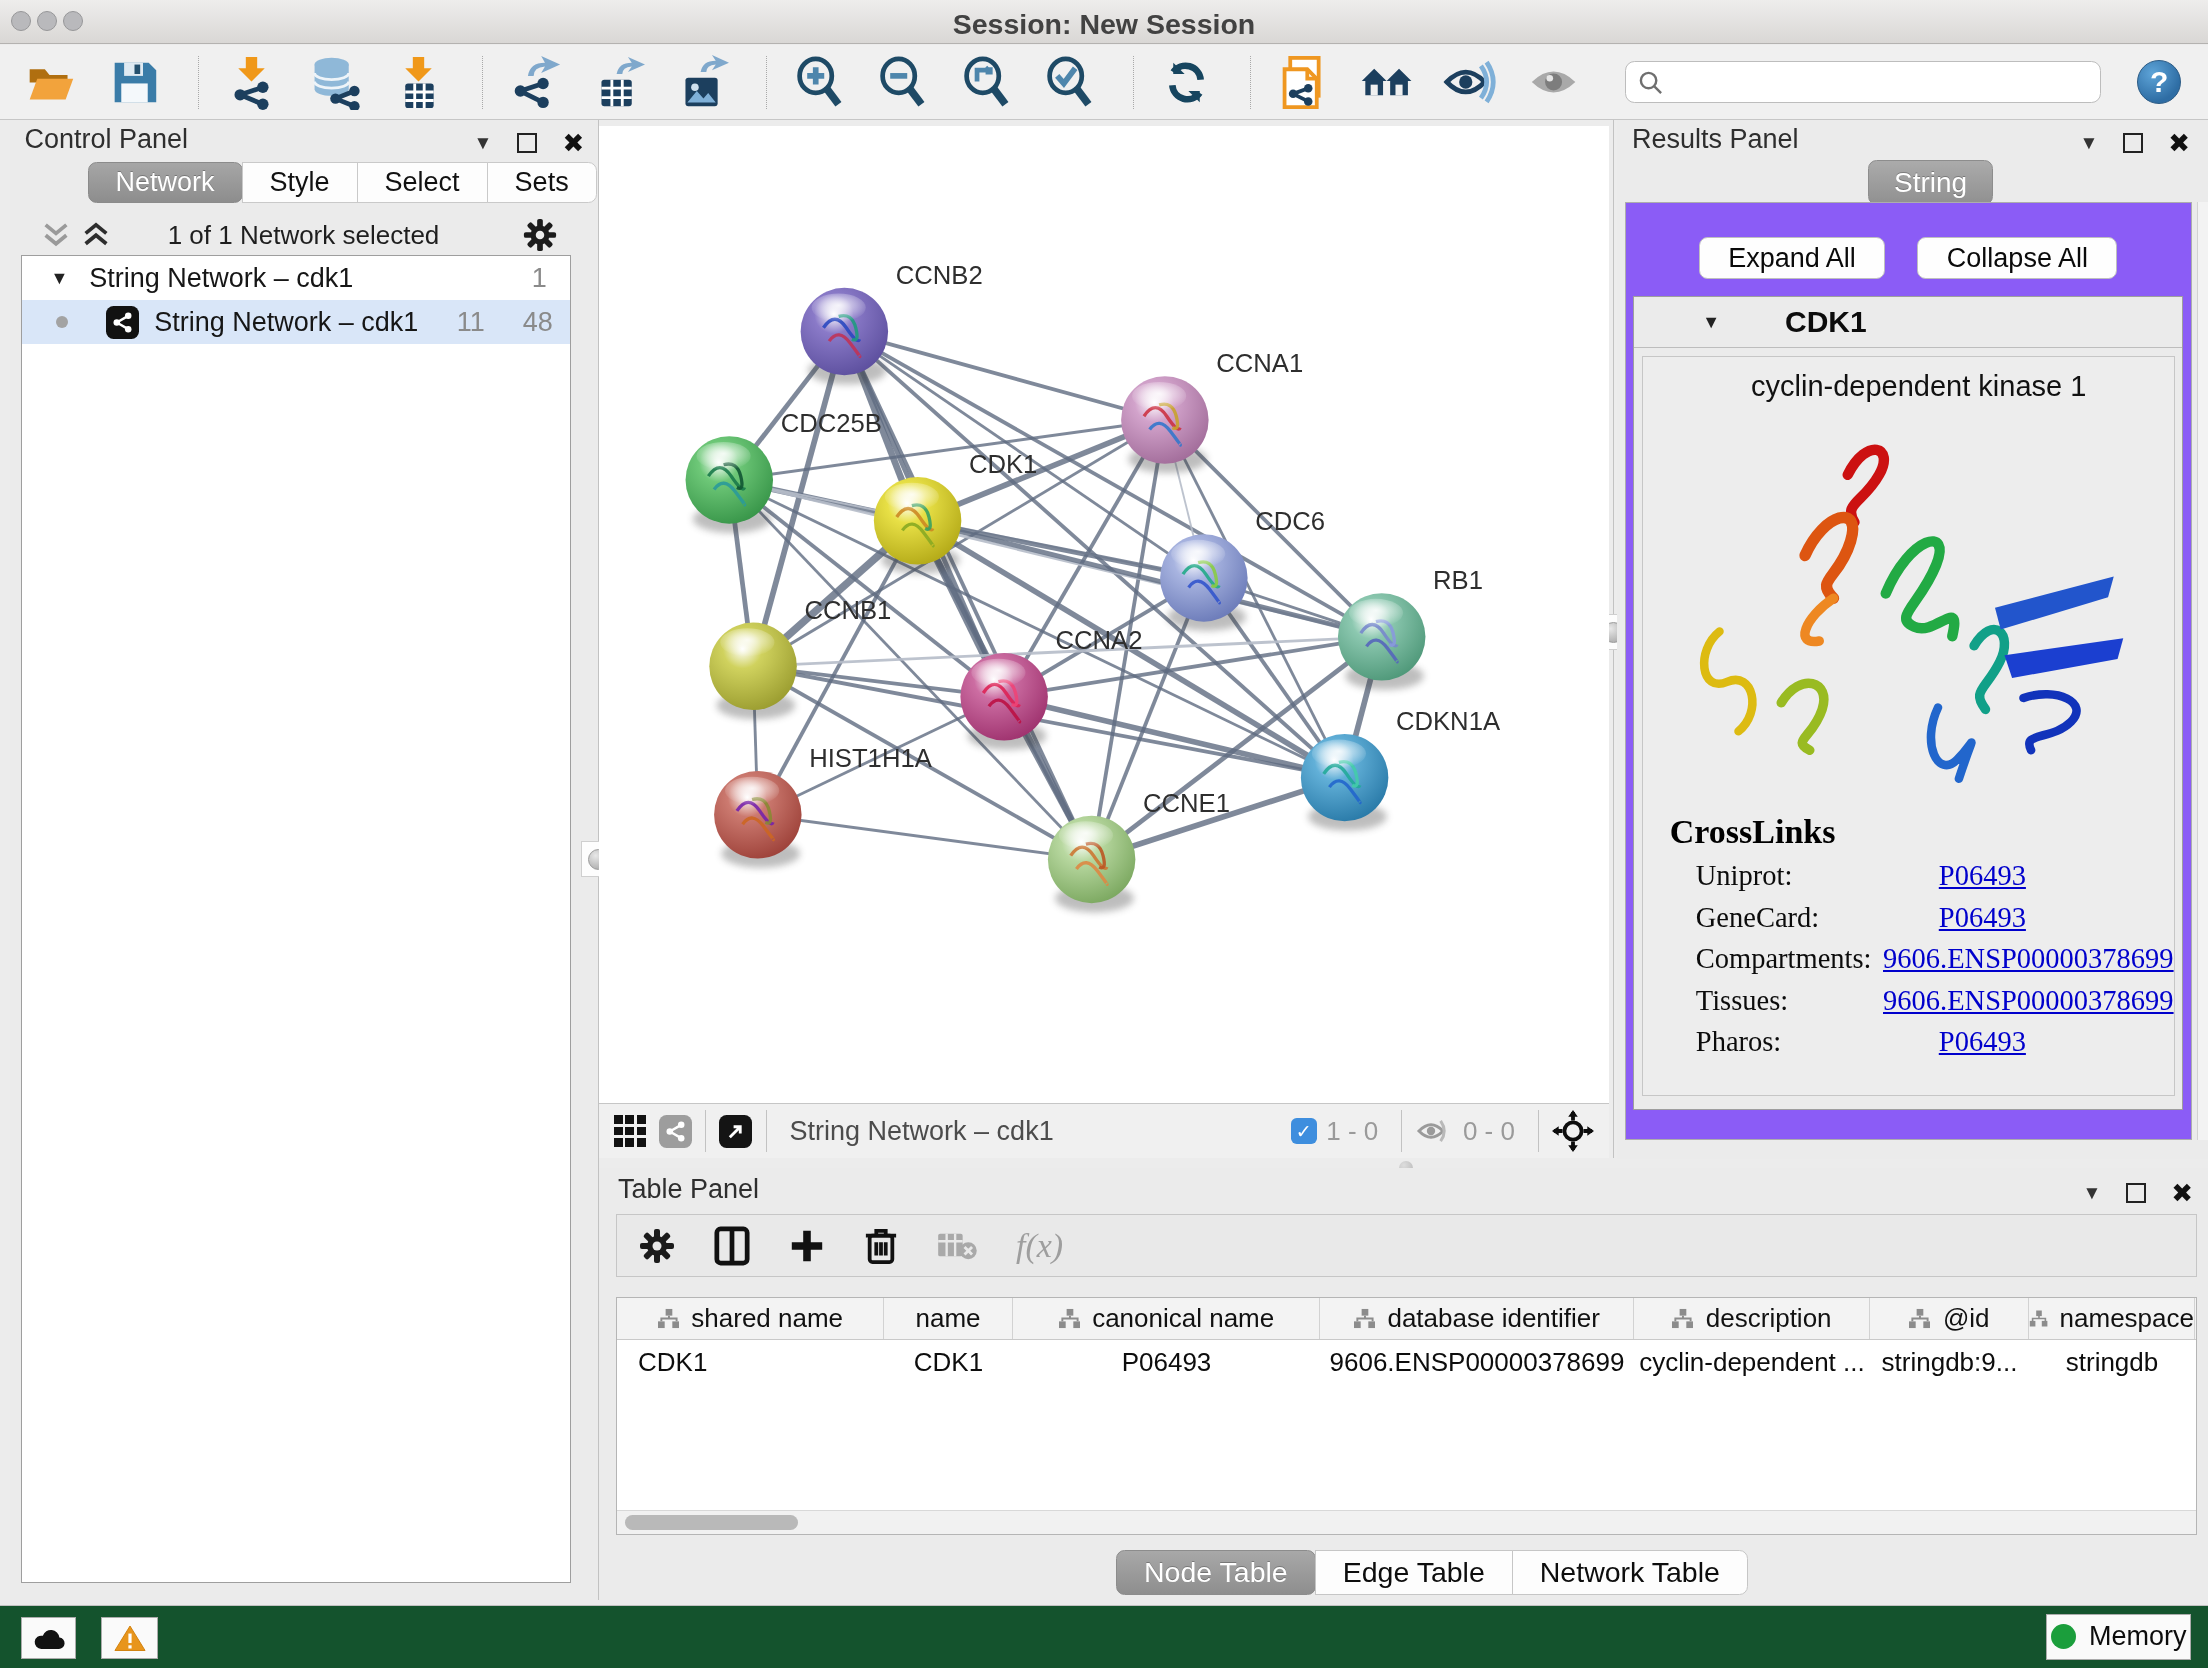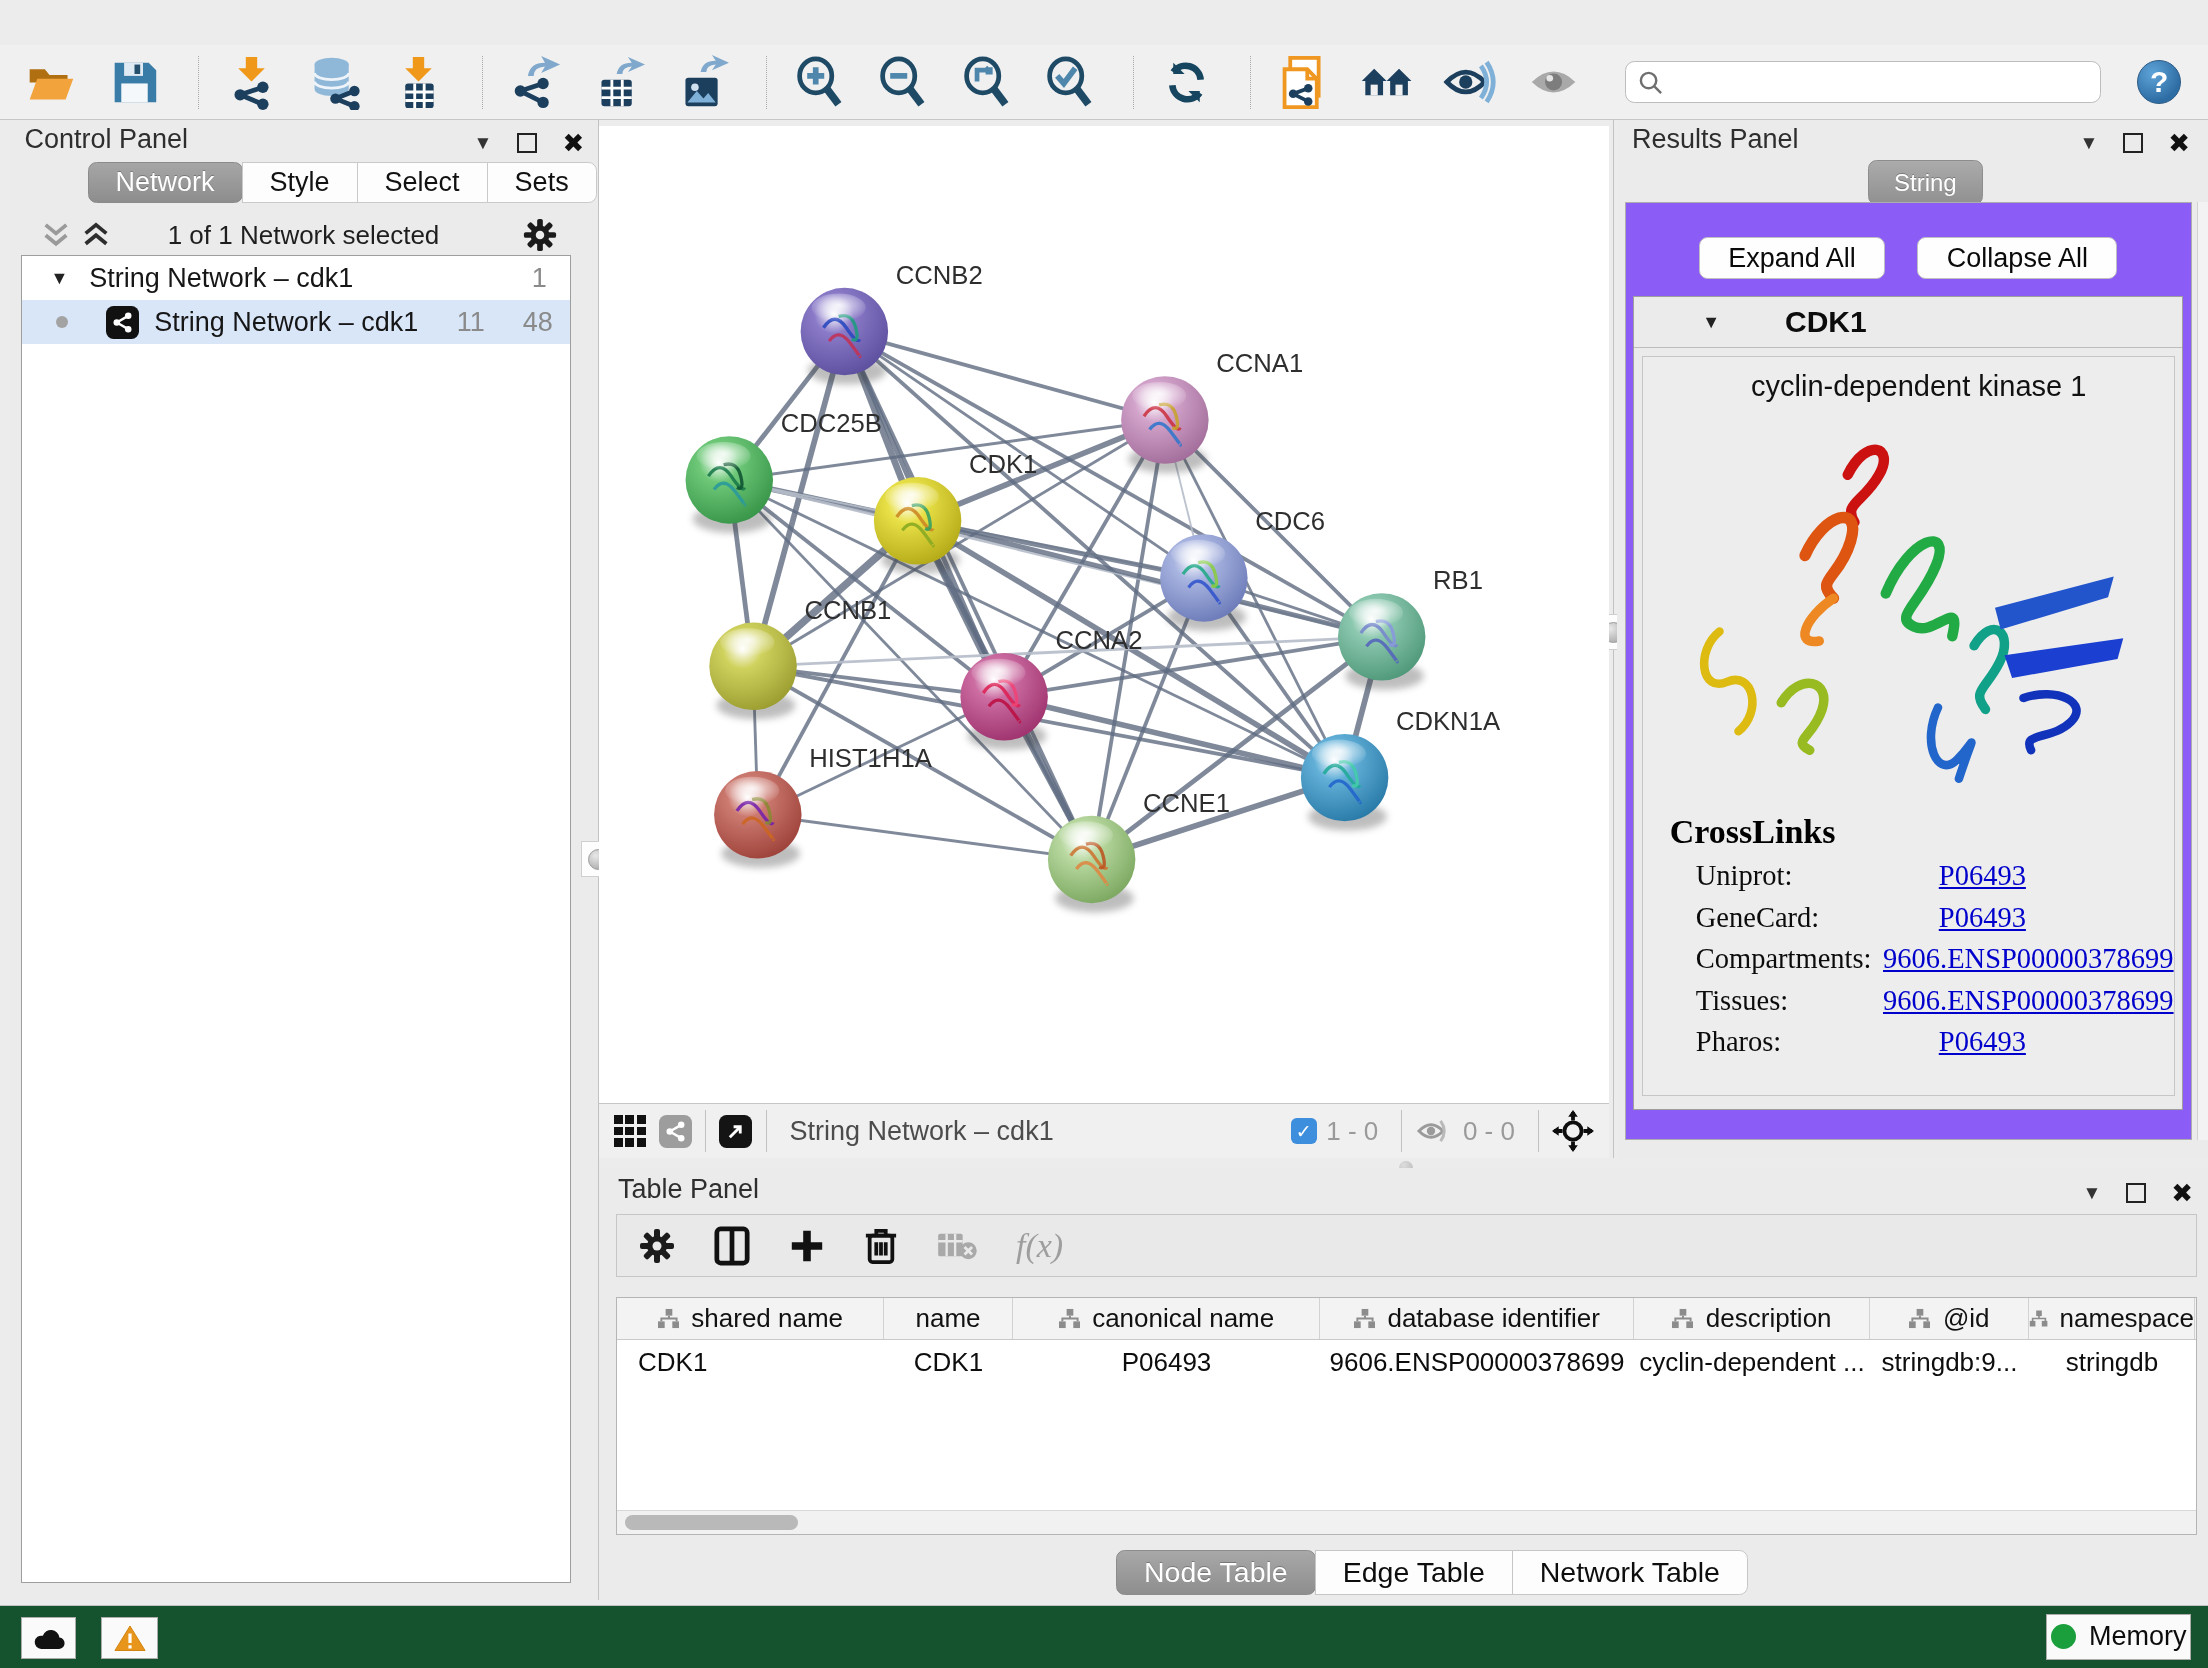--- a/index.html
+++ b/index.html
@@ -79,21 +79,21 @@
 
   
   #hstrip-dot { position:absolute; left:1399px; top:1161px; width:14.3px; height:14.3px; border-radius:50%;
     background:radial-gradient(circle at 35% 30%, #ddd, #b5b5b5); }
 
   
   #results-panel { position:absolute; left:1617px; top:120px; width:592px; height:1039px; background:#ebebeb; }
   #rp-header { position:absolute; left:15px; top:3.8px; right:19px; height:40px; }
   #string-tab { position:absolute; left:251px; top:40px; height:45px; padding:9px 25px;
     background:linear-gradient(#ababab,#909090); border:1px solid #8d8d8d; border-radius:8.6px;
-    color:#fff; font-size:24px; display:flex; align-items:center; text-shadow:0 -1px 0 rgba(0,0,0,.25); }
+    color:#fff; font-size:28px; display:flex; align-items:center; text-shadow:0 -1px 0 rgba(0,0,0,.25); }
   #rp-box { position:absolute; left:7.6px; top:82px; width:567px; height:938px;
     background:#8b5cf6; border:1px solid #adadad; }
   #rp-buttons { position:absolute; left:0; right:0; top:34px; display:flex; justify-content:center; gap:32px; }
   .rp-btn { height:42px; padding:0 28.5px; background:#fefefe; border:1px solid #bfbfbf; border-radius:8.6px;
     font-size:27px; color:#0a0a0a; display:flex; align-items:center; }
   #gene-box { position:absolute; left:7.6px; top:93px; width:550px; height:814px;
     border:1px solid #9e9e9e; background:#ebebeb; }
   #gene-header { height:51px; display:flex; align-items:center; border-bottom:1px solid #bdbdbd; }
   #gene-header .tri { margin-left:68px; }
   #gene-name { font-size:30px; font-weight:bold; color:#0c0c0c; margin-left:44px; }
@@ -144,20 +144,26 @@
   .grid9 div { background:#111; }
   .fx { font-family:"Liberation Serif","DejaVu Serif",serif; font-style:italic; font-size:34px; color:#9e9e9e; }
   .gray-badge { width:33px; height:33px; border-radius:7.6px; background:#9d9d9d; display:flex; align-items:center; justify-content:center; }
   .black-badge { width:33px; height:33px; border-radius:7.6px; background:#141414; display:flex; align-items:center; justify-content:center; }
 </style>
 </head>
 <body>
 
 <div id="window">
 
+  <div id="titlebar">
+    <span class="tlight" style="left:11.4px"></span>
+    <span class="tlight" style="left:37px"></span>
+    <span class="tlight" style="left:63px"></span>
+    <div id="title-text">Session: New Session</div>
+  </div>
 
   <div id="main-toolbar">
     <span class="tbi">
       <svg width="53" height="53" viewBox="0 0 56 56">
         <path d="M6 14 h16 l5 6 h19 v8 H6 Z" fill="#b06f10"></path>
         <path d="M6 46 L14 24 h38 L44 46 Z" fill="#f2a33c"></path>
       </svg>
       </span>
     <span class="tbi">
       <svg width="51" height="51" viewBox="0 0 54 54">

